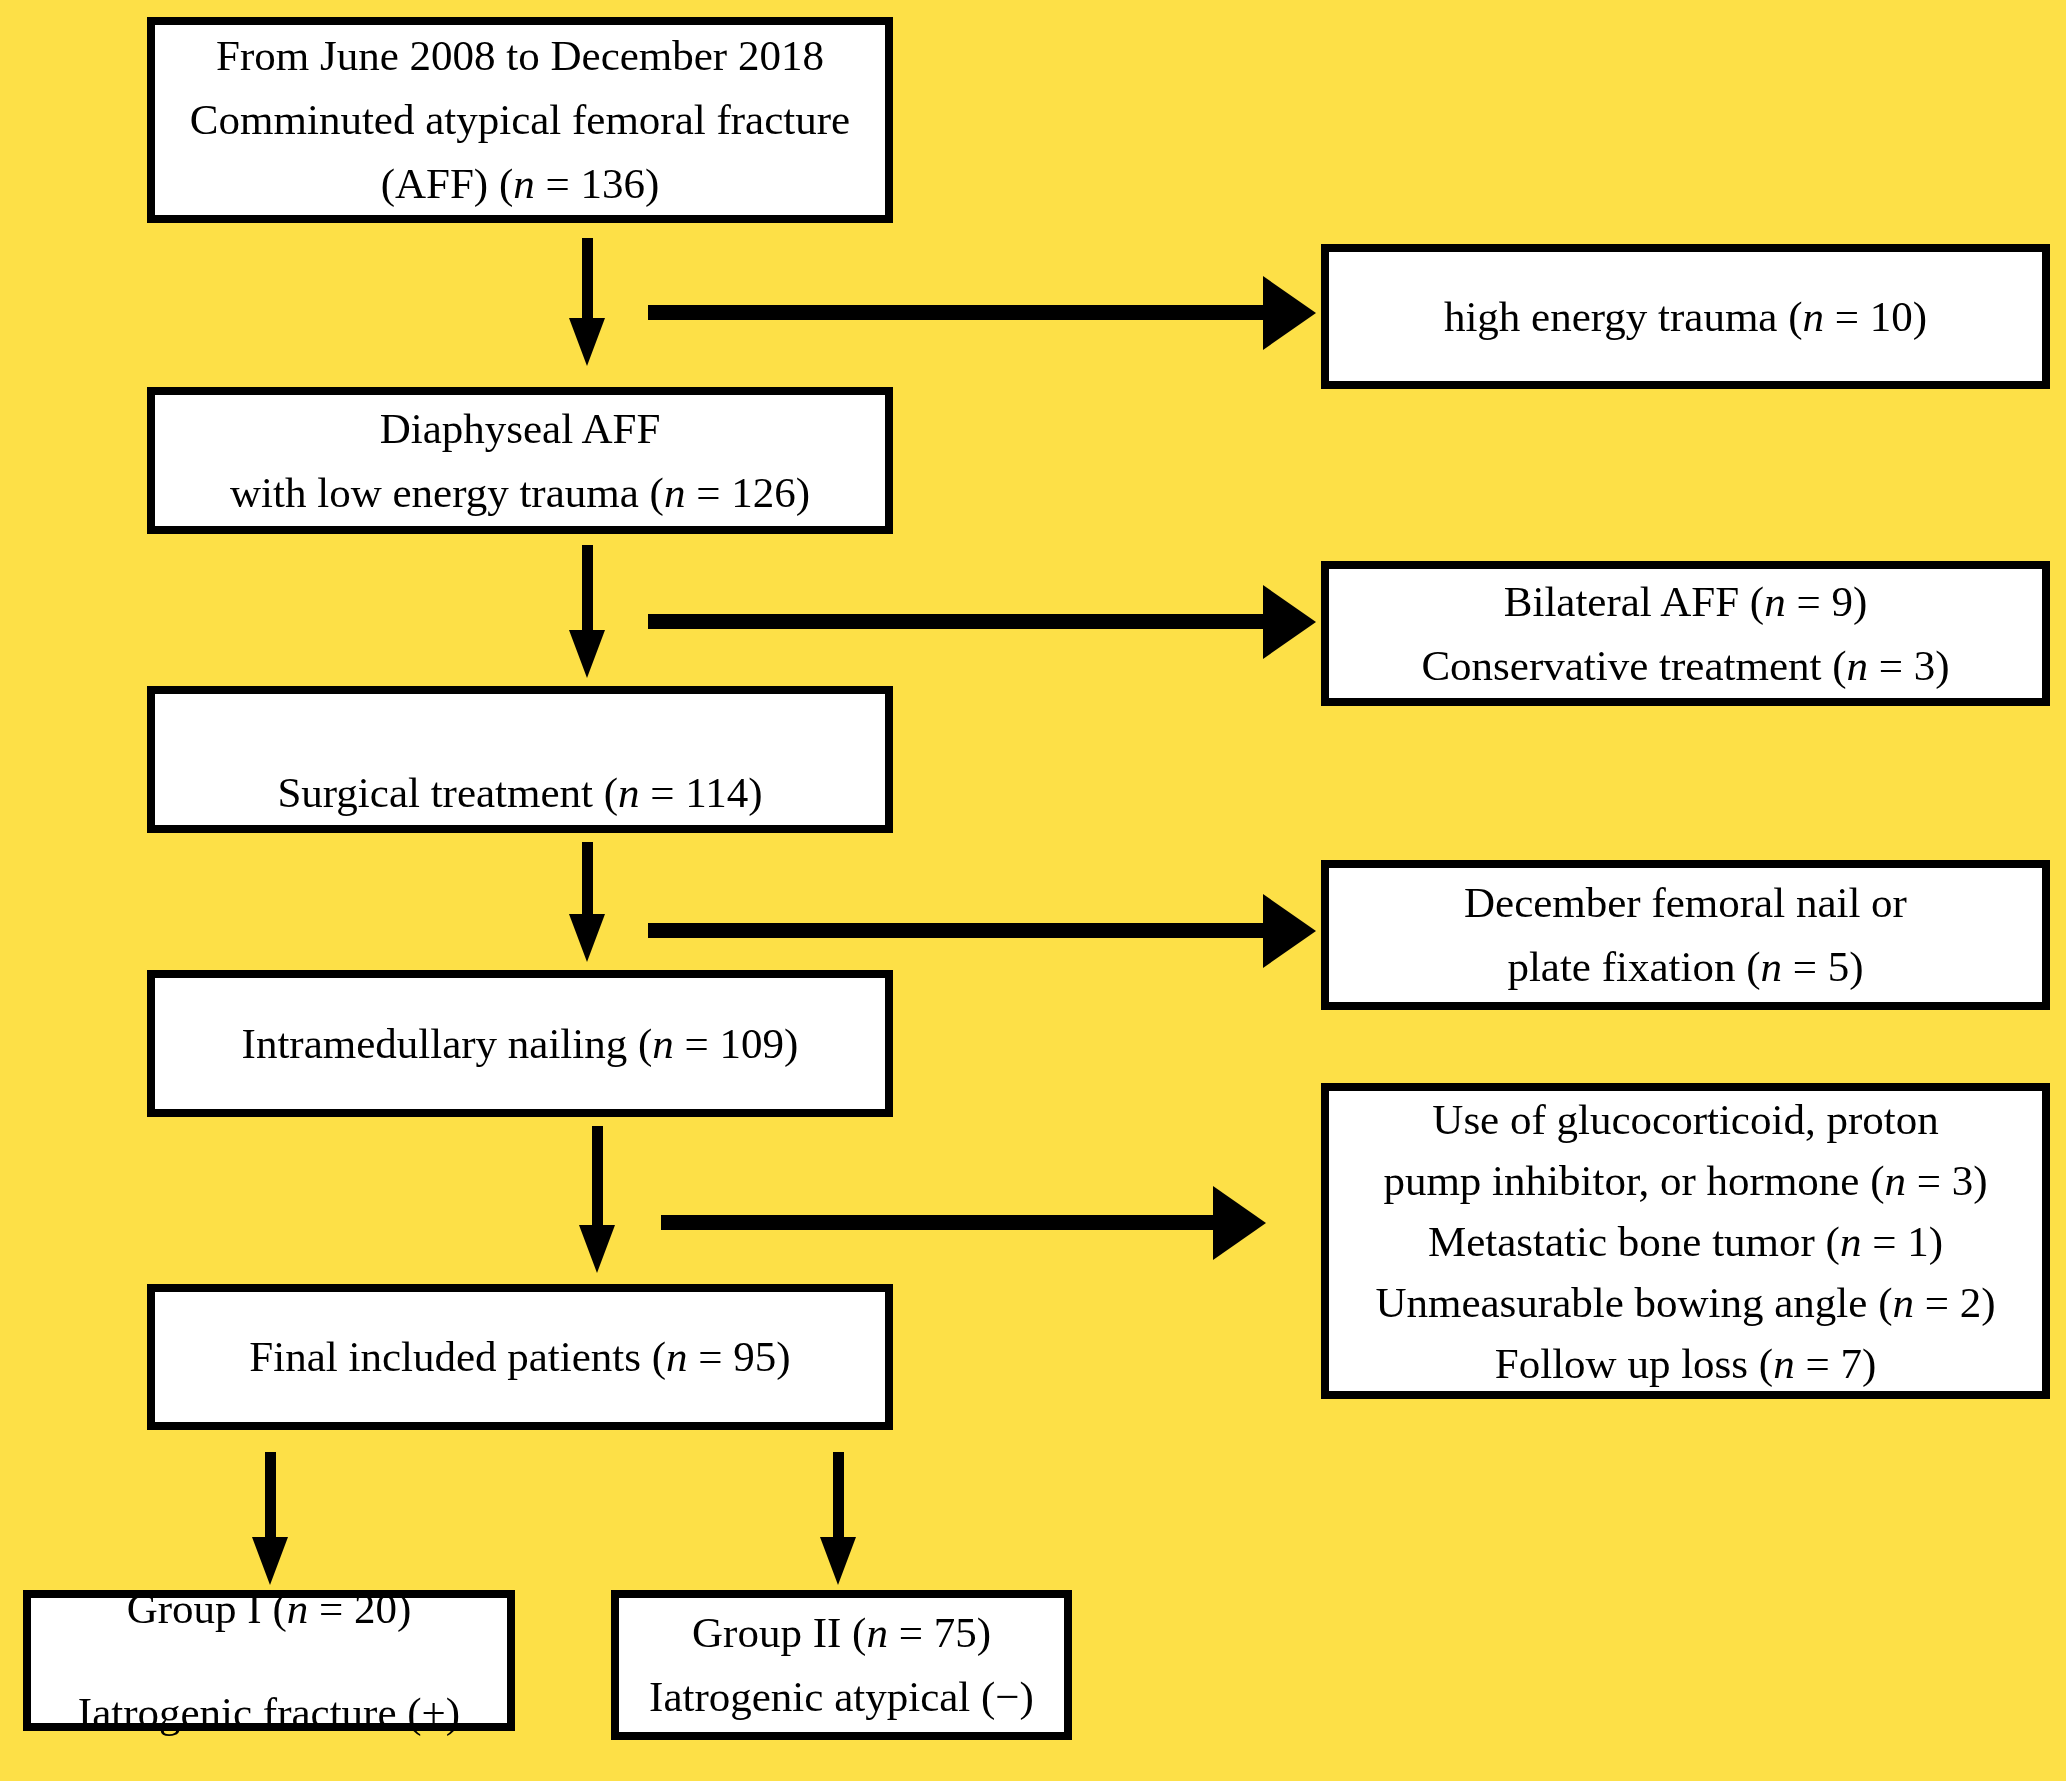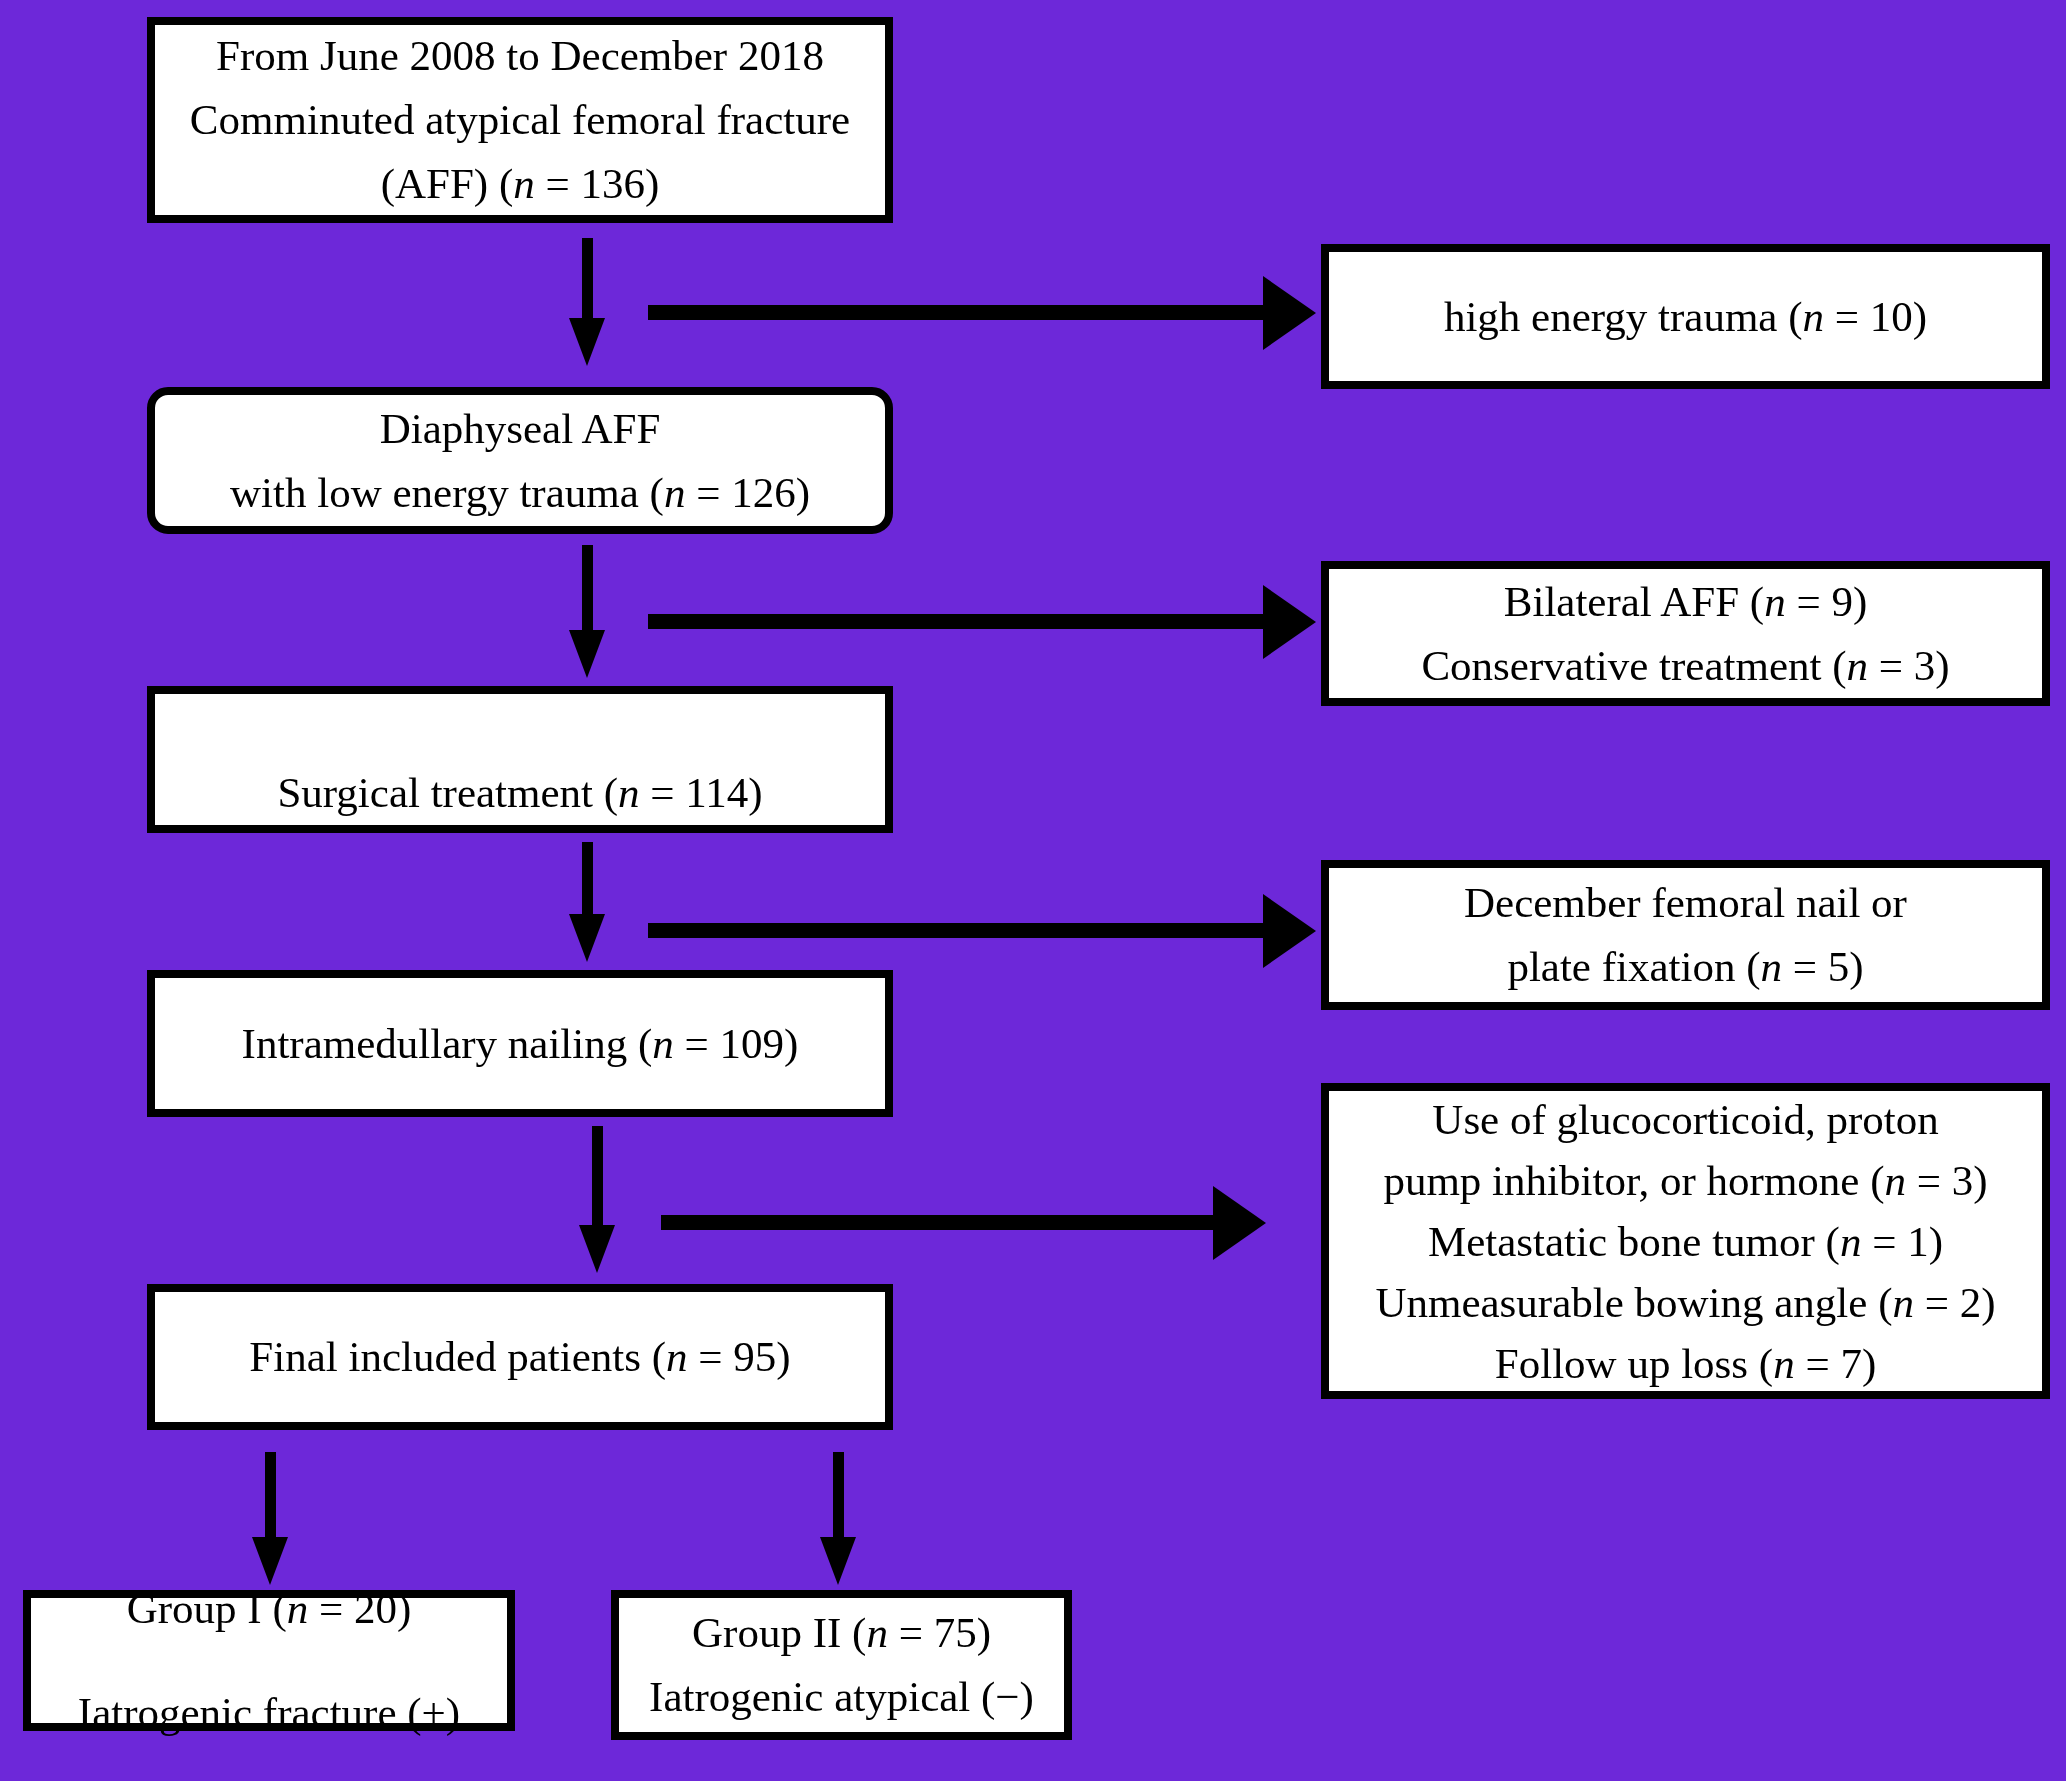--- a/index.html
+++ b/index.html
@@ -4,21 +4,21 @@
 <style>
   html, body {
     margin: 0;
     padding: 0;
     background: #ffffff;
   }
   .canvas {
     position: relative;
     width: 2066px;
     height: 1781px;
-    background: #6d28d9;
+    background: #fde047;
     font-family: "Liberation Serif", "DejaVu Serif", serif;
     color: #000000;
   }
   .box {
     position: absolute;
     box-sizing: border-box;
     border: 8.6px solid #000000;
     background: #ffffff;
     display: flex;
     flex-direction: column;
@@ -26,21 +26,21 @@
     align-items: center;
     text-align: center;
     font-size: 43px;
     line-height: 64px;
   }
   .box .line { white-space: nowrap; }
   .box .line i { font-style: italic; }
 
   
   .b-enroll { left: 147px;  top: 16.6px;   width: 746px; height: 206px; }
-  .b-low    { left: 147px;  top: 387px;  width: 746px; height: 147px; border-radius: 21px; }
+  .b-low    { left: 147px;  top: 387px;  width: 746px; height: 147px; }
   .b-surg   { left: 147px;  top: 686px; width: 746px; height: 147px; justify-content: flex-end; }
   .b-nail   { left: 147px;  top: 970px; width: 746px; height: 147px; }
   .b-final  { left: 147px;  top: 1284px; width: 746px; height: 146px; }
 
   
   .r-comm   { left: 1321px; top: 244px;  width: 729px; height: 145px; }
   .r-bilat  { left: 1321px; top: 561px;  width: 729px; height: 145px; }
   .r-prox   { left: 1321px; top: 860px; width: 729px; height: 150px; }
   .r-other  { left: 1321px; top: 1083px; width: 729px; height: 316px; line-height: 61px; }
 

